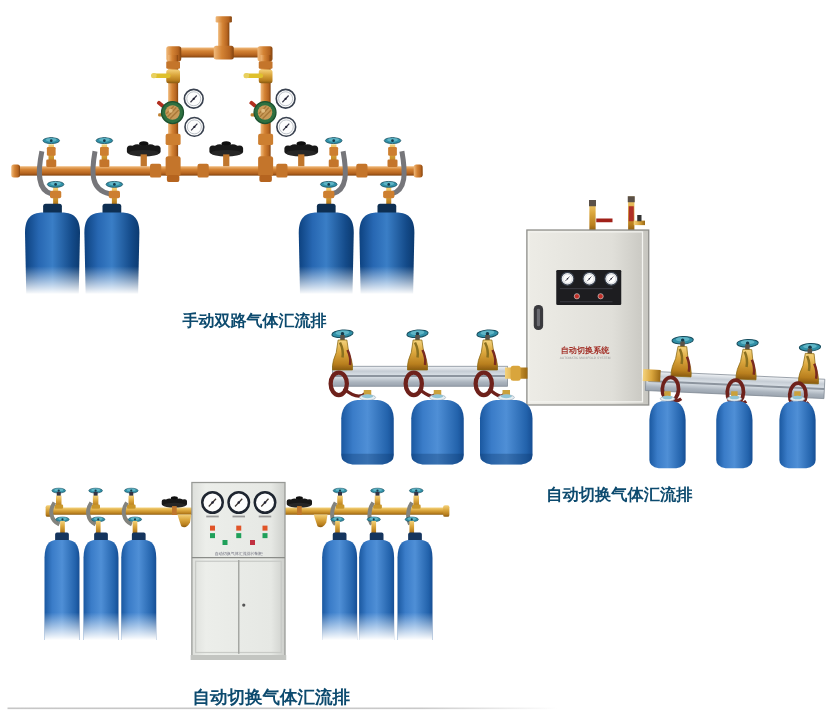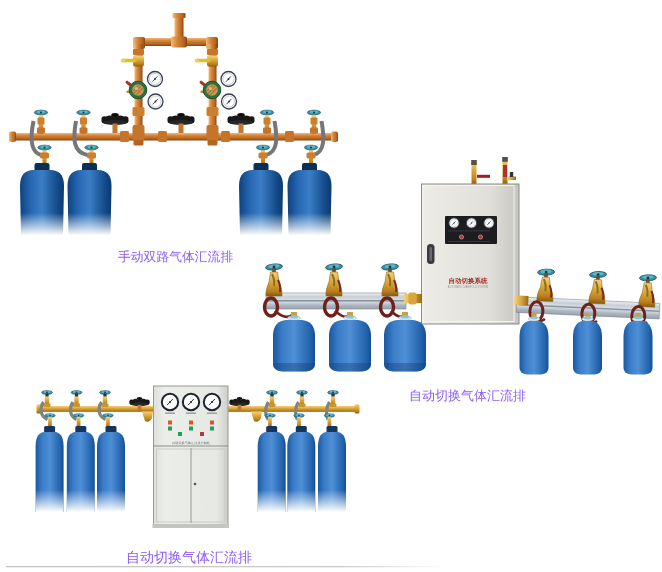--- a/index.html
+++ b/index.html
@@ -1,18 +1,18 @@
 <!DOCTYPE html>
 <html><head>
 <meta charset="utf-8">
 <style>
 html,body{margin:0;padding:0;background:#fff;}
 #stage{position:relative;width:662px;height:572px;background:#fff;overflow:hidden;
   font-family:"Liberation Sans", sans-serif;}
-.cap{position:absolute;color:#8b5cf6;font-weight:normal;white-space:nowrap;}
+.cap{position:absolute;color:#0c4a6e;font-weight:bold;white-space:nowrap;margin-left:28px;}
 </style>
 </head>
 <body>
 <div id="stage">
 <svg width="662" height="572" viewBox="0 0 662 572" style="position:absolute;left:0;top:0">
 <defs>
 
   <linearGradient id="brassV" x1="0" y1="0" x2="0" y2="1">
     <stop offset="0" stop-color="#f0ba7c"></stop>
           <stop offset="0.35" stop-color="#d48334"></stop>

